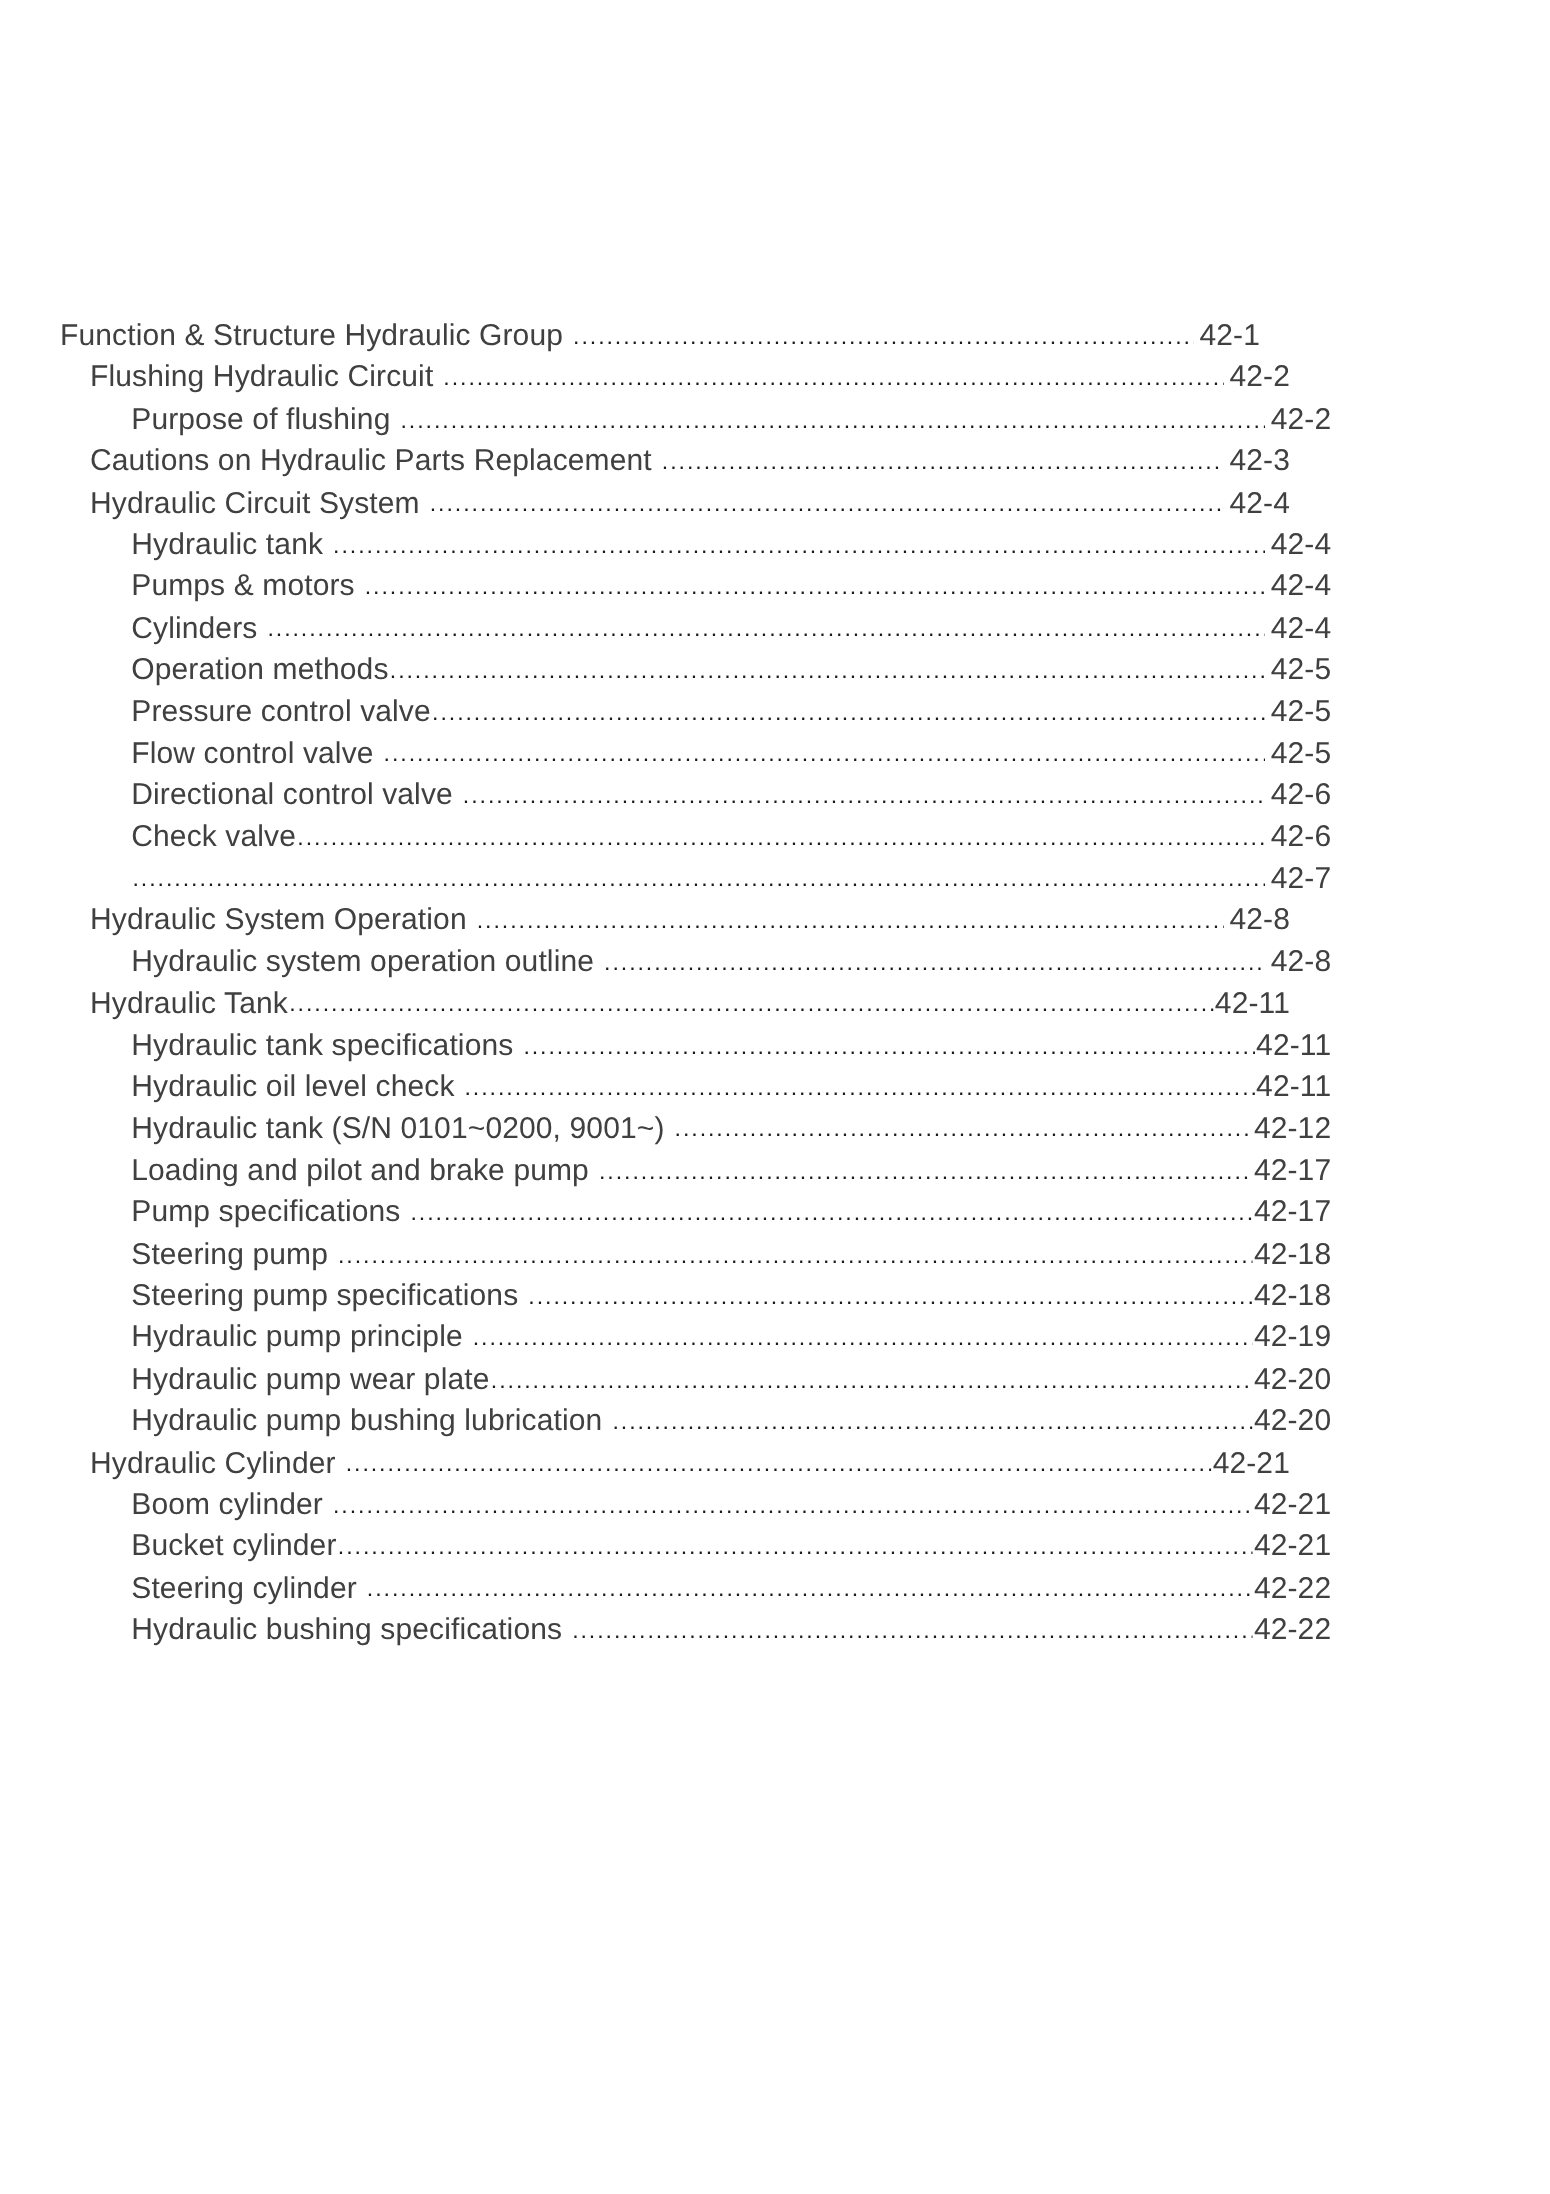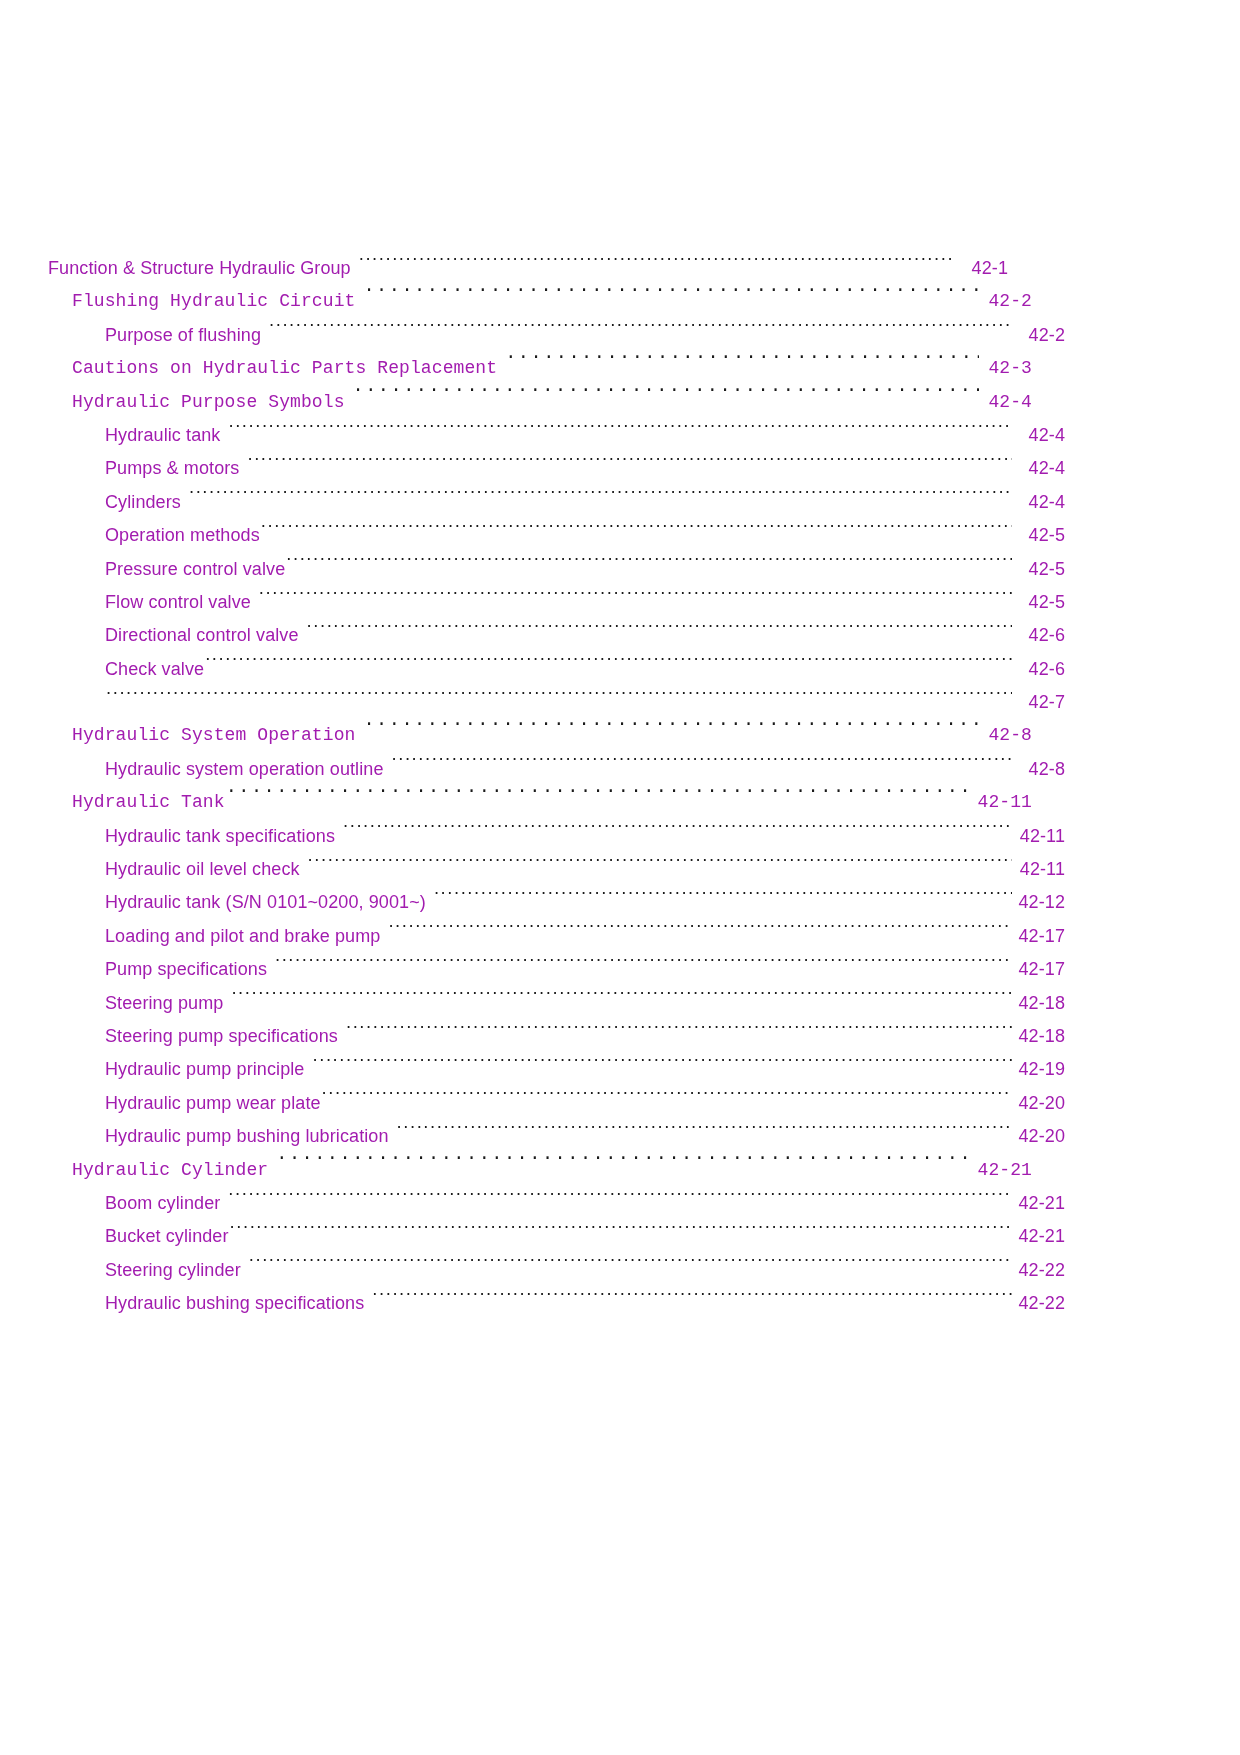--- a/index.html
+++ b/index.html
@@ -23,28 +23,28 @@
     overflow: hidden;
   }
   .toc {
     position: absolute;
     left: 48px;
     top: 252px;
     width: 960px;
   }
   .toc-entry {
     display: flex;
-    align-items: flex-start;
+    align-items: flex-end;
     width: 100%;
     height: 33.4px;
     line-height: 33.4px;
     white-space: nowrap;
     overflow: hidden;
-    font-size: 18px;
-    color: #a21caf;
+    font-size: 24px;
+    color: #404040;
   }
   .toc-entry .label {
     flex: 0 0 auto;
     letter-spacing: 0.1px;
   }
   .toc-entry .leader {
     flex: 1 1 auto;
     min-width: 10px;
     overflow: hidden;
     position: relative;
@@ -63,21 +63,21 @@
     white-space: nowrap;
   }
   .toc-entry .page-num {
     flex: 0 0 auto;
     text-align: right;
     min-width: 52px;
     letter-spacing: 0.1px;
   }
   
   .lvl-1 { padding-left: 0px; }
-  .lvl-2 { padding-left: 24px; font-family: Liberation Mono, monospace; }
+  .lvl-2 { padding-left: 24px; }
   .lvl-3 { padding-left: 57px; }
   
   .gap .label { padding-right: 7px; }
 </style>
 </head>
 <body>
 
 <div class="page">
   <div class="toc" id="toc-root">
       <div class="toc-entry lvl-1 gap">
@@ -94,21 +94,21 @@
         <span class="label">Purpose of flushing</span>
         <span class="leader"></span>
         <span class="page-num">42-2</span>
       </div>
       <div class="toc-entry lvl-2 gap">
         <span class="label">Cautions on Hydraulic Parts Replacement</span>
         <span class="leader"></span>
         <span class="page-num">42-3</span>
       </div>
       <div class="toc-entry lvl-2 gap">
-        <span class="label">Hydraulic Purpose Symbols</span>
+        <span class="label">Hydraulic Circuit System</span>
         <span class="leader"></span>
         <span class="page-num">42-4</span>
       </div>
       <div class="toc-entry lvl-3 gap">
         <span class="label">Hydraulic tank</span>
         <span class="leader"></span>
         <span class="page-num">42-4</span>
       </div>
       <div class="toc-entry lvl-3 gap">
         <span class="label">Pumps &amp; motors</span>

